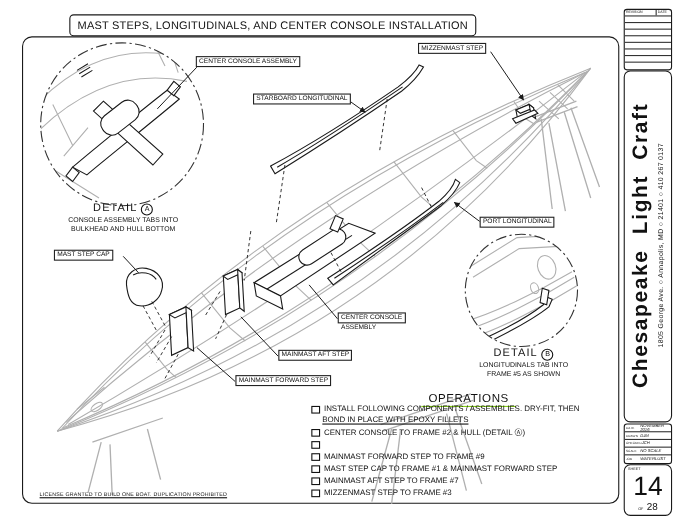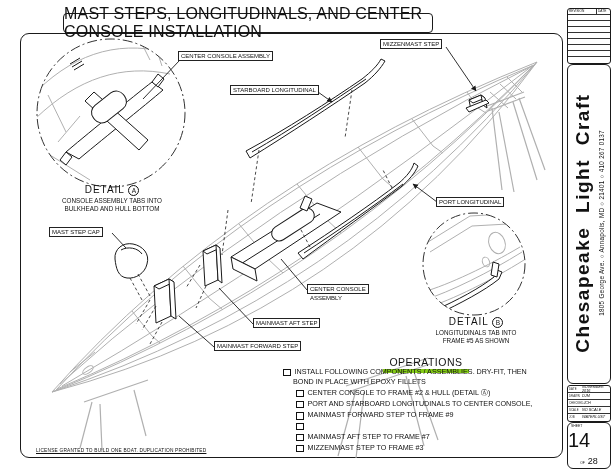--- a/index.html
+++ b/index.html
@@ -1,41 +1,41 @@
 <!DOCTYPE html>
 <html><head>
 <meta charset="utf-8">
 <style>
   html,body{margin:0;padding:0;background:#fff;}
   .page{position:relative;width:612px;height:473px;background:#fff;overflow:hidden;
         font-family:"Liberation Sans",sans-serif;color:#111;}
   
   .title-box{position:absolute;left:63px;top:13px;width:368px;height:18px;
      border:1.6px solid #1a1a1a;border-radius:4px;display:flex;align-items:center;justify-content:center;
-     font-size:16px;letter-spacing:.2px;background:#fff;z-index:4;}
+     font-size:10px;letter-spacing:.2px;background:#fff;z-index:4;}
   .main-frame{position:absolute;left:20px;top:33px;width:541px;height:423px;
      border:1.6px solid #1a1a1a;border-radius:9px;z-index:0;background:#fff;}
   svg.art{position:absolute;left:0;top:0;z-index:1;}
   
   .lbl{position:absolute;border:1px solid #222;background:#fff;font-size:6px;line-height:1.15;
        padding:0.5px 2px;white-space:nowrap;z-index:3;}
   .plain{position:absolute;font-size:6px;white-space:nowrap;z-index:3;}
   
   .detail-cap{position:absolute;text-align:center;z-index:3;}
   .detail-title{font-size:10px;letter-spacing:1px;margin-bottom:1px;}
   .circ-letter{display:inline-block;width:9px;height:9px;border:1px solid #111;border-radius:50%;
        font-size:6.5px;line-height:9px;text-align:center;vertical-align:0px;letter-spacing:0;}
   .detail-line{font-size:6.3px;line-height:1.25;}
   
   .ops-title{position:absolute;left:371px;top:352px;width:110px;text-align:center;z-index:3;}
-  .ops-title span{display:inline-block;font-size:10.5px;letter-spacing:.5px;border-bottom:4px solid #84cc16;padding:0 6px 1px;}
+  .ops-title span{display:inline-block;font-size:10.5px;letter-spacing:.5px;border-bottom:1px solid #84cc16;padding:0 6px 1px;}
   .ops{position:absolute;left:283px;top:368px;width:282px;font-size:7.2px;line-height:1.18;z-index:3;}
   .op-row{display:flex;align-items:center;margin-bottom:2.6px;}
-  .op-sub{margin-left:13px;}
-  .op-wrap{margin-left:33px;margin-top:-1px;margin-bottom:2.6px;}
+  .op-sub{}
+  .op-wrap{margin-left:33px;margin-top:-1px;margin-bottom:2.6px;text-decoration:underline;}
   .cbx{flex:0 0 auto;width:5.5px;height:5.5px;border:1px solid #111;margin:0.5px 4px 0 0;background:#fff;}
   
   .license{position:absolute;left:36px;top:448px;font-size:4.8px;letter-spacing:.2px;
      text-decoration:underline;z-index:3;}
   
   .rev-table{position:absolute;left:567px;top:8px;width:42px;height:54px;border:1.2px solid #1a1a1a;
      border-radius:3px;overflow:hidden;z-index:2;background:#fff;}
   .rev-row{height:5px;border-bottom:1px solid #333;position:relative;}
   .rev-row:last-child{border-bottom:none;}
   .rev-head{font-size:3.2px;display:flex;}
@@ -51,21 +51,21 @@
      font-size:6.3px;letter-spacing:.3px;z-index:3;white-space:nowrap;}
   .info-block{position:absolute;left:567px;top:385px;width:42px;height:35px;border:1.2px solid #1a1a1a;
      border-radius:3px;overflow:hidden;z-index:2;background:#fff;}
   .info-row{height:6px;border-bottom:1px solid #333;display:flex;align-items:center;}
   .info-row:last-child{border-bottom:none;}
   .info-row b{font-weight:normal;font-size:2.8px;color:#222;flex:0 0 13px;padding-left:1px;letter-spacing:.1px;}
   .info-row span{font-size:3.8px;font-style:italic;}
   .sheet-block{position:absolute;left:567px;top:422px;width:42px;height:45px;border:1.2px solid #1a1a1a;
      border-radius:6px;z-index:2;background:#fff;}
   .sheet-word{position:absolute;left:3px;top:1px;font-size:3.4px;}
-  .sheet-num{position:absolute;left:0;top:6px;width:100%;font-size:20px;}
+  .sheet-num{position:absolute;left:0;top:6px;width:100%;text-align:center;font-size:24px;}
   .sheet-of{position:absolute;left:5px;bottom:2px;width:32px;font-size:3.4px;display:flex;align-items:baseline;justify-content:center;gap:3px;}
   .sheet-of span{font-size:9px;}
 </style>
 </head>
 <body>
 
 <div class="page">
 
   <div class="main-frame"></div>
   <div class="title-box">
@@ -239,28 +239,28 @@
       <span class="cbx"></span>
       <span>INSTALL FOLLOWING COMPONENTS / ASSEMBLIES.  DRY-FIT, THEN</span>
     </div>
     <div class="op-wrap" style="margin-left:10px">BOND IN PLACE WITH EPOXY FILLETS</div>
     <div class="op-row op-sub">
       <span class="cbx"></span>
       <span>CENTER CONSOLE TO FRAME #2 &amp; HULL (DETAIL Ⓐ)</span>
     </div>
     <div class="op-row op-sub">
       <span class="cbx"></span>
-      <span>PORT AND STARBOARD LONGITUDINALS TO CENTER CONSOLE,</span>
     </div>
     <div class="op-row op-sub">
       <span class="cbx"></span>
       <span>MAINMAST FORWARD STEP TO FRAME #9</span>
     </div>
     <div class="op-row op-sub">
       <span class="cbx"></span>
+      <span>MAST STEP CAP TO FRAME #1 &amp; MAINMAST FORWARD STEP</span>
     </div>
     <div class="op-row op-sub">
       <span class="cbx"></span>
       <span>MAINMAST AFT STEP TO FRAME #7</span>
     </div>
     <div class="op-row op-sub">
       <span class="cbx"></span>
       <span>MIZZENMAST STEP TO FRAME #3</span>
     </div>
   </div>

